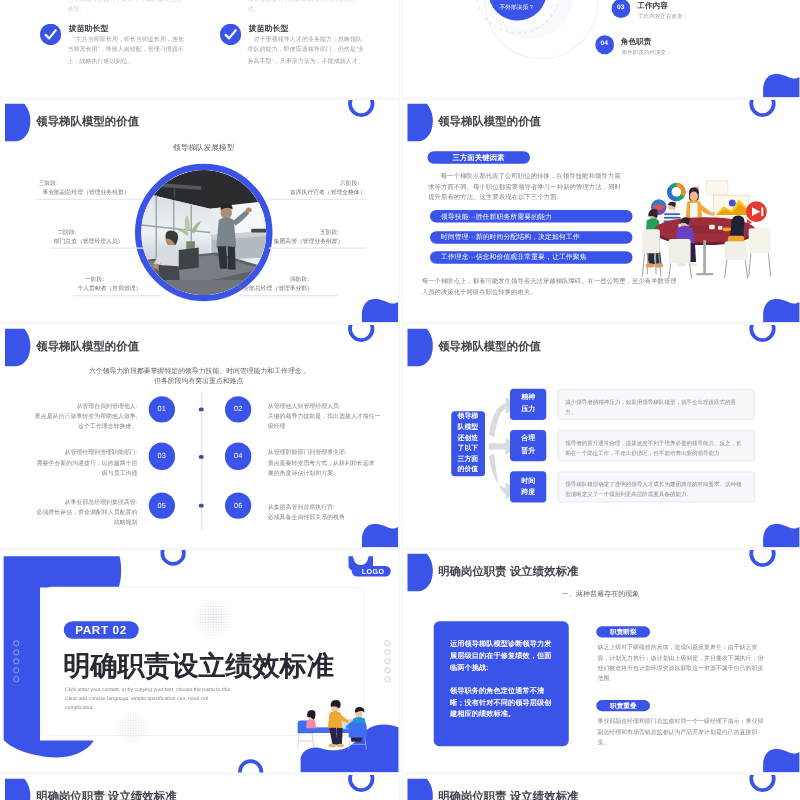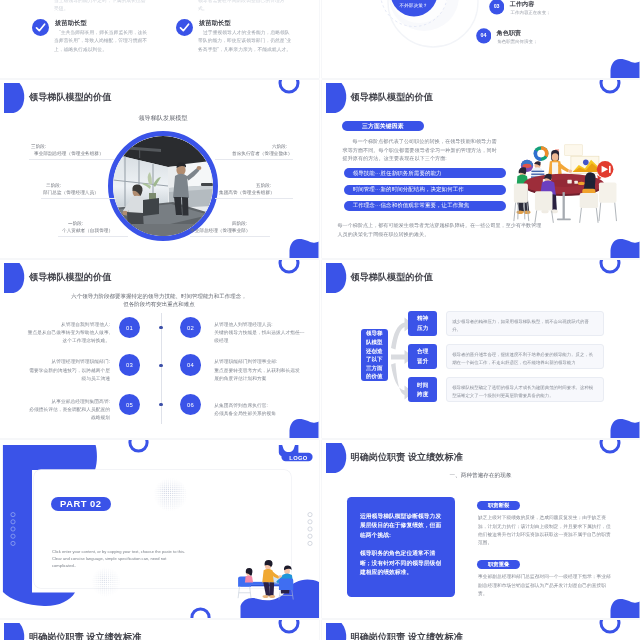--- a/index.html
+++ b/index.html
@@ -447,20 +447,21 @@
             </radialGradient>
         <mask id="hm2">
               <circle cx="15" cy="15" r="15" fill="url(#hg2)"></circle>
             </mask>
           </defs>
         <rect width="30" height="30" fill="url(#hd2)" mask="url(#hm2)"></rect>
       </svg>
       <div class="a pill" style="left:50.8px;top:57.1px;width:60px;height:13.5px;font-size:9.4px;font-weight:700;letter-spacing:.5px;">
           <span>PART 02</span>
         </div>
+      <div class="a cn" style="left:50.5px;top:78.3px;font-size:21.8px;font-weight:700;color:#262a33;letter-spacing:-0.15px;white-space:nowrap;">明确职责设立绩效标准</div>
       <div class="a" style="left:52px;top:109.4px;font-size:4.05px;color:#7b8089;letter-spacing:.02px;white-space:nowrap;">Click enter your content, or by copying your text, choose the paste to this.</div>
       <div class="a" style="left:52px;top:116.4px;font-size:4.05px;color:#7b8089;letter-spacing:.02px;white-space:nowrap;">Clear and concise language, simple specification can, need not</div>
       <div class="a" style="left:52px;top:123.3px;font-size:4.05px;color:#7b8089;letter-spacing:.02px;white-space:nowrap;">complicated..</div>
       <svg class="a" style="left:178.5px;bottom:0" width="140" height="50" viewBox="0 0 140 50">
         <path d="M61.5,50 L61.5,38 C64,31 71,28.5 79,31 C90,34 101,32 108,22 C115,12 128,9 140,14 L140,50 Z" fill="#3a53e8"></path>
       </svg>
       <svg class="a" style="left:189px;bottom:-11px" width="23" height="23" viewBox="0 0 23 23">
           <circle cx="11.5" cy="11.5" r="8.6" fill="none" stroke="#3a53e8" stroke-width="3"></circle>
         </svg>
       <svg class="a" style="left:228px;top:116px" width="76" height="49" viewBox="0 0 98 72">

